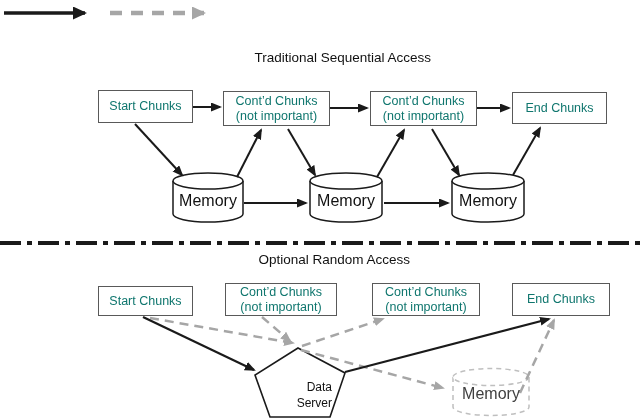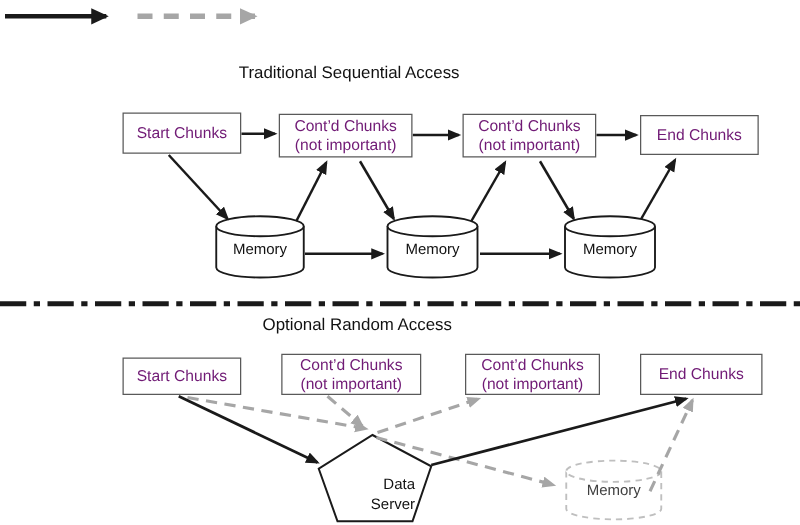--- a/index.html
+++ b/index.html
@@ -5,25 +5,25 @@
   html,body{margin:0;padding:0;background:#ffffff;}
   .canvas{
     position:relative;width:640px;height:420px;background:#ffffff;overflow:hidden;
     font-family:"Liberation Sans", sans-serif;color:#111;
   }
   .layer-svg{position:absolute;left:0;top:0;z-index:1;}
   .txt{position:absolute;z-index:2;}
   .node{
     position:absolute;z-index:2;background:#ffffff;border:1.6px solid #595959;
     box-sizing:border-box;display:flex;flex-direction:column;align-items:center;justify-content:center;
-    font-size:12.5px;line-height:1.18;text-align:center;color:#701a75;white-space:nowrap;
+    font-size:12.5px;line-height:1.18;text-align:center;color:#0f766e;white-space:nowrap;
   }
   .legend-label{font-size:13px;line-height:1.45;text-align:center;}
-  .section-title{font-size:13.5px;text-align:left;}
-  .mem-label{font-size:12px;text-align:center;}
+  .section-title{font-size:13.5px;text-align:right;}
+  .mem-label{font-size:16px;text-align:center;}
   .mem-label-optional{color:#404040;}
   .server-label{font-size:12px;line-height:1.3;text-align:right;}
 </style>
 </head>
 <body>
 
 <div class="canvas">
 
   <svg class="layer-svg" width="640" height="420" viewBox="0 0 640 420">
     <defs>

